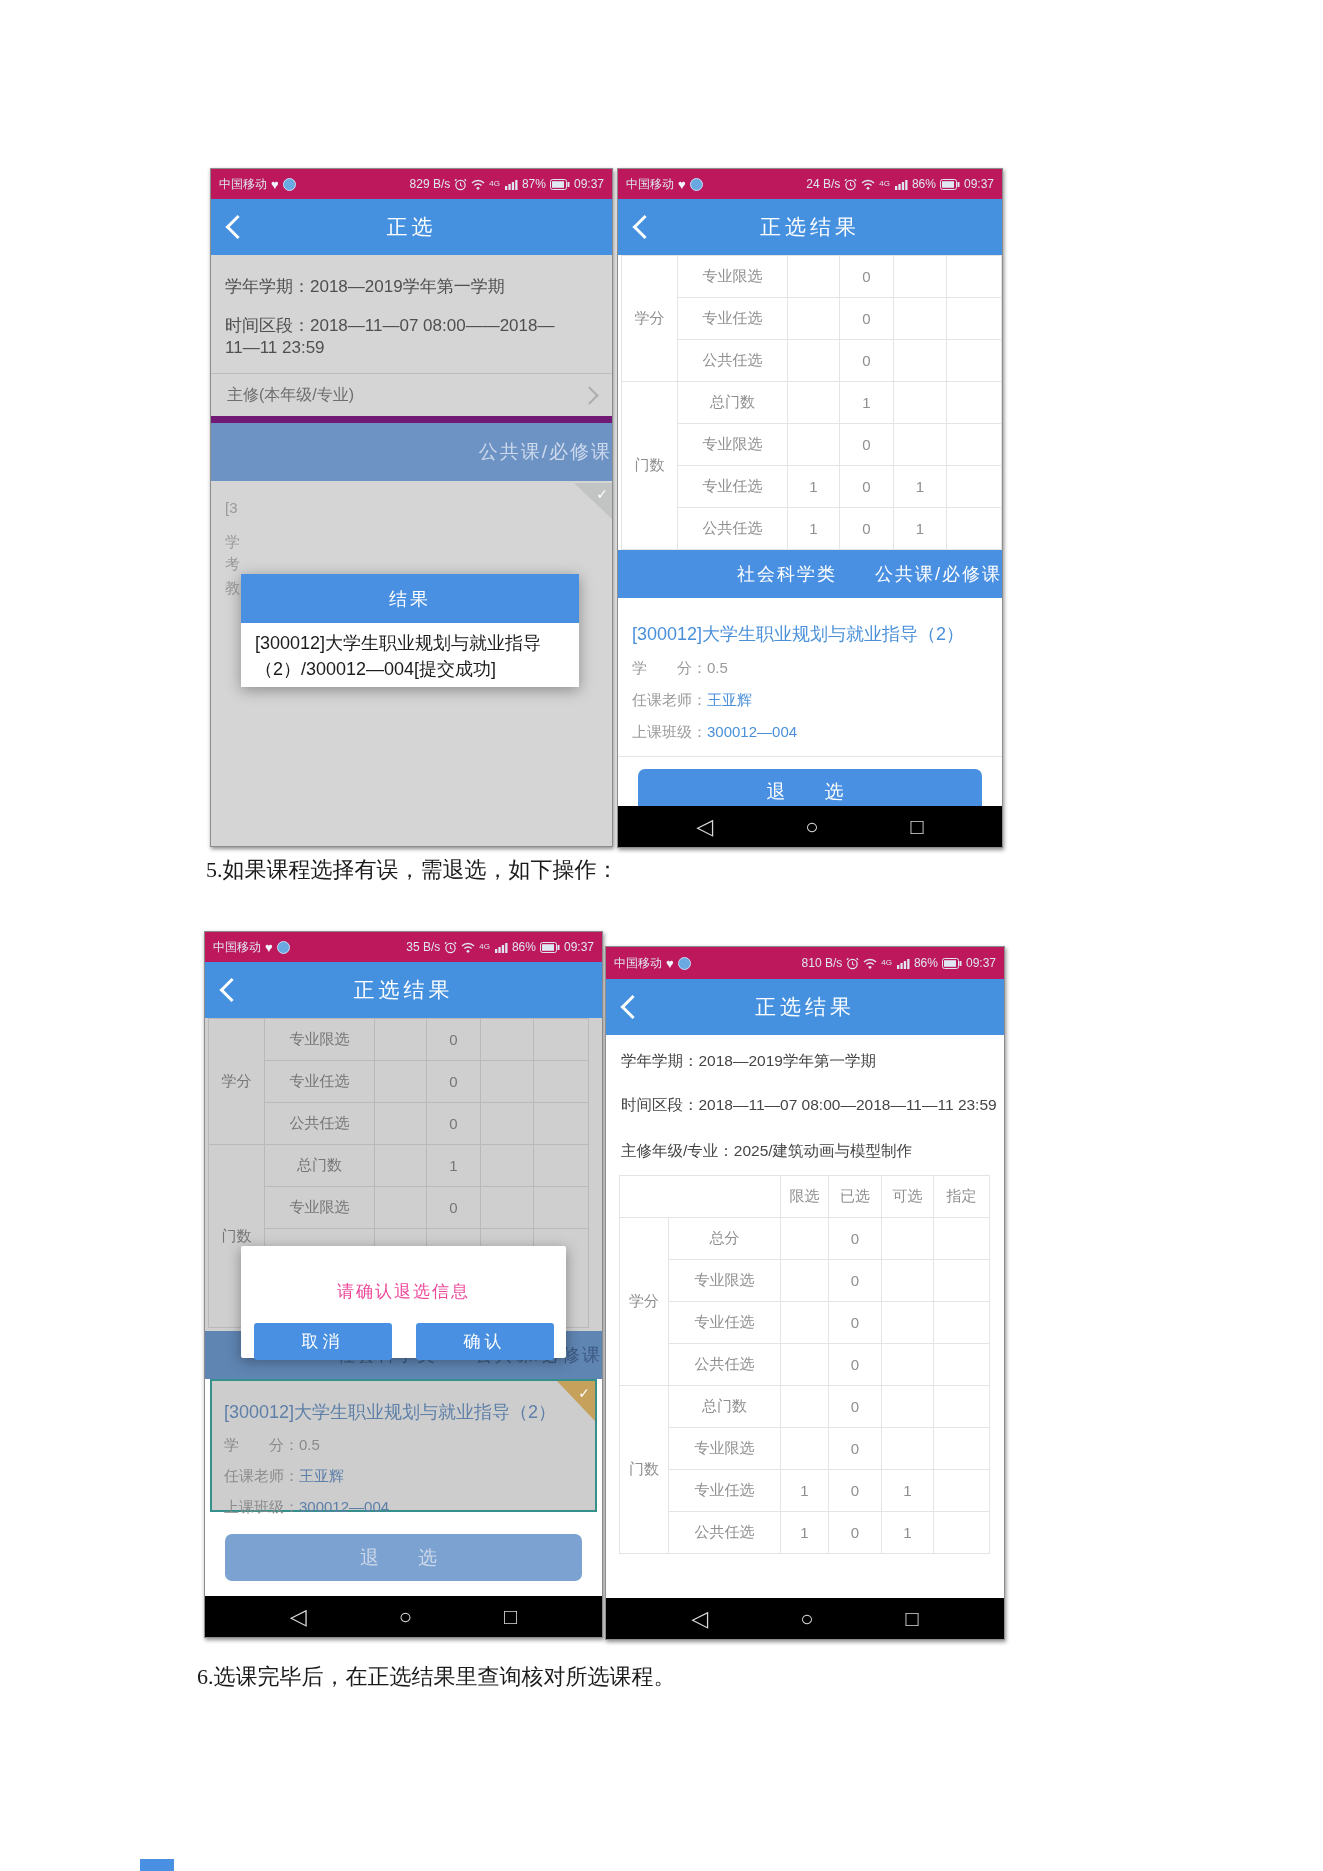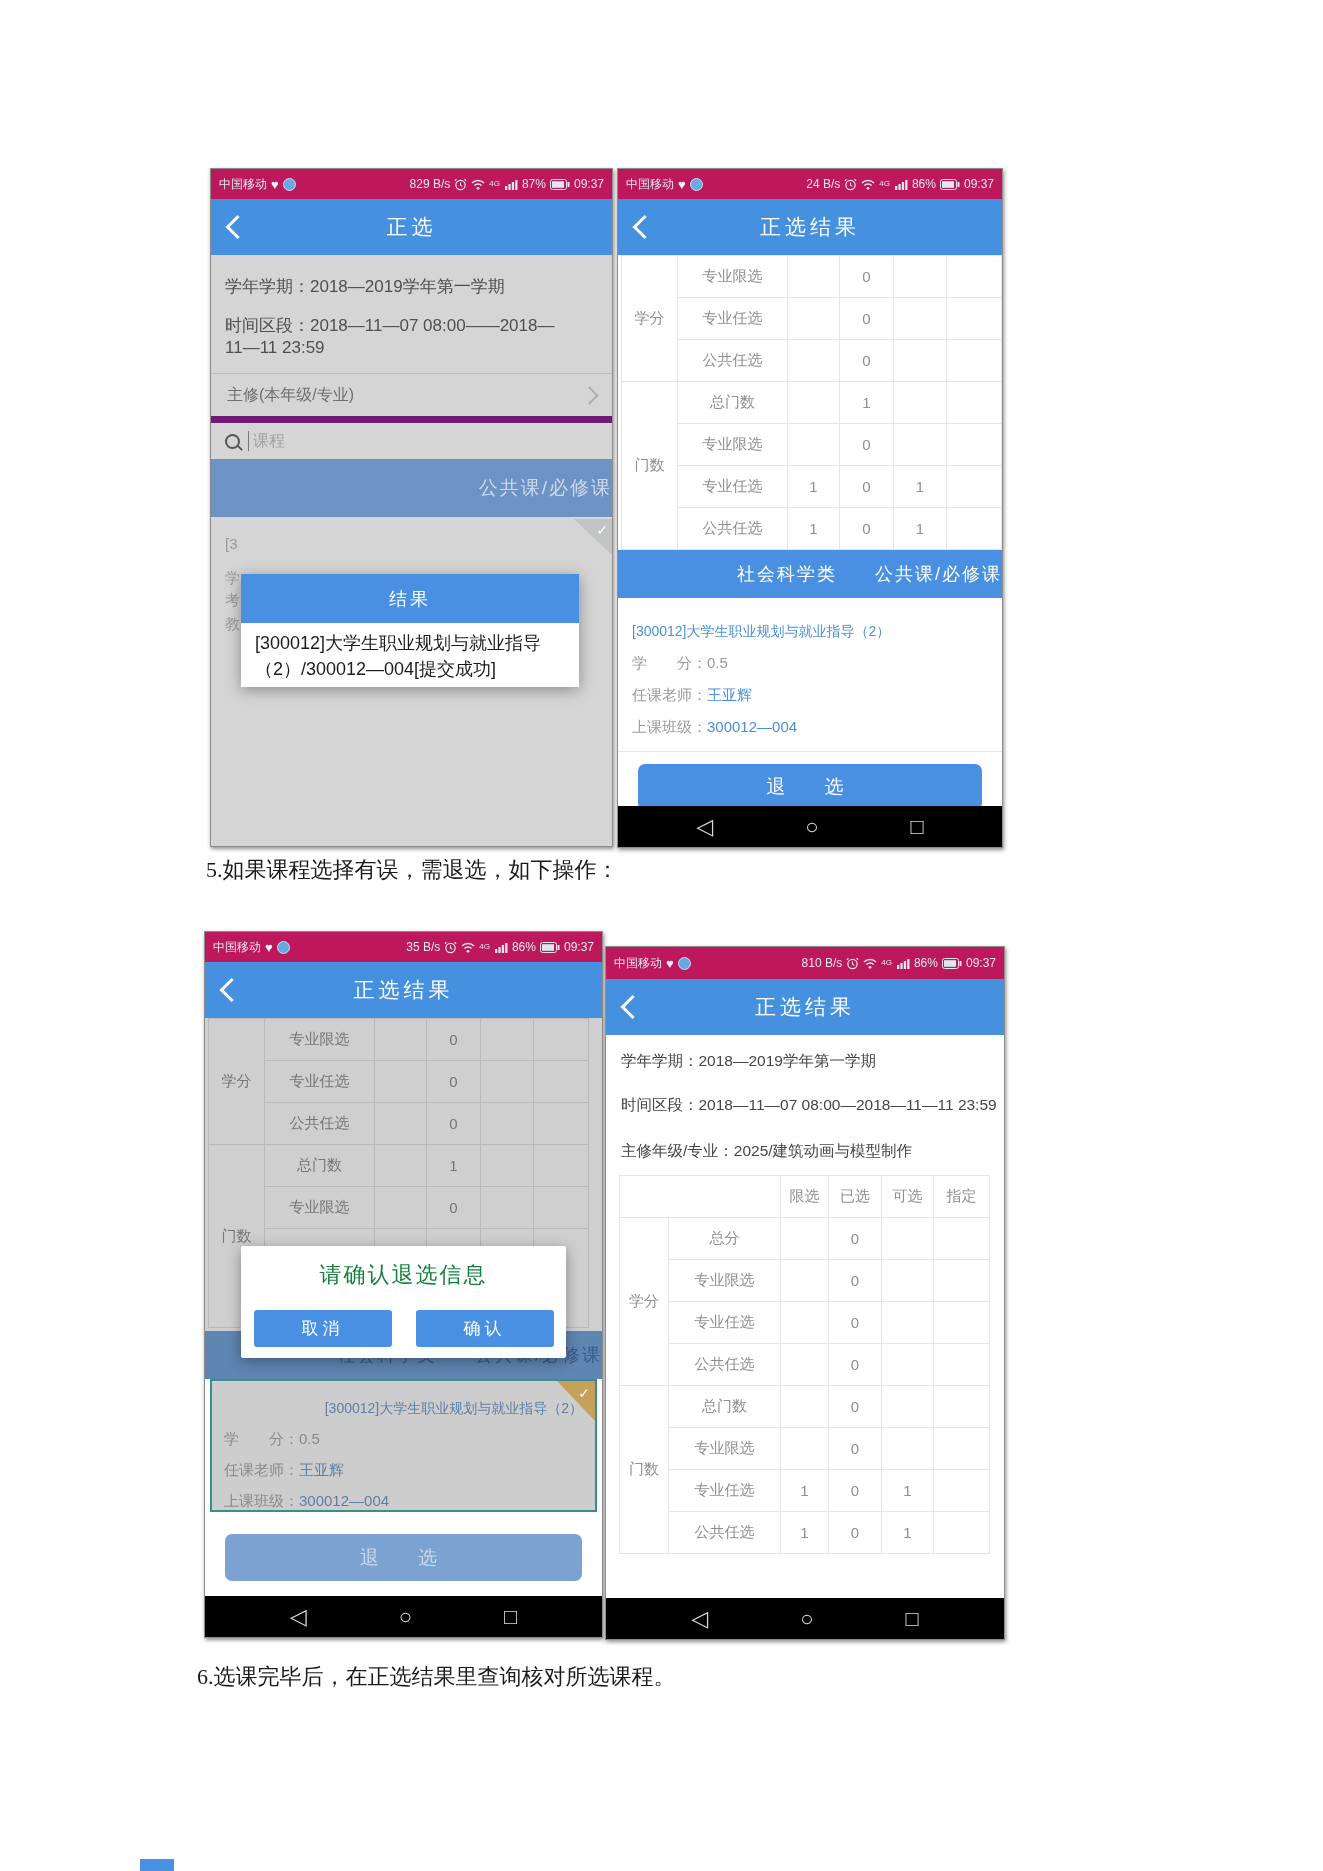--- a/index.html
+++ b/index.html
@@ -38,21 +38,21 @@
   table.rtable{border-collapse:collapse;table-layout:fixed;font-size:15px;color:#8f8f8f;}
   table.rtable td,table.rtable th{border:1px solid #e4e4e4;text-align:center;font-weight:normal;
         height:41px;padding:0;overflow:hidden;}
   .dim table.rtable td{border-color:#b9b9b9;color:#767676;}
 
   
   .catbar{height:48px;display:flex;align-items:center;justify-content:flex-end;gap:38px;
           color:#fff;font-size:18px;letter-spacing:2px;}
 
   
-  .course-title{color:#4a90d9;font-size:14px;text-align:right;}
+  .course-title{color:#4a90d9;font-size:18px;}
   .crow{font-size:15px;color:#9a9a9a;margin-top:13px;}
   .crow .link{color:#4a90d9;}
 
   .bigbtn{display:flex;align-items:center;justify-content:center;border-radius:7px;
           font-size:19px;letter-spacing:10px;cursor:pointer;}
 
   
   .modal{position:absolute;background:#fff;box-shadow:0 3px 14px rgba(0,0,0,.35);z-index:30;}
 
   
@@ -92,21 +92,21 @@
   
   .dim-wrap{background:#cfcfcf;}
   .p3-cat{background:#5f85b2;color:rgba(15,35,70,.45);}
   .p3-card{position:relative;margin:0 5px;height:129px;background:#cdcdcd;
            border:2px solid #35908c;box-sizing:content-box;cursor:pointer;}
   .p3-card .course-title{color:#5d7fa8;padding:19px 12px 0 12px;display:block;}
   .p3-card .crow{margin:12px 0 0 12px;color:#8a8a8a;}
   .p3-card .crow .link{color:#5d7fa8;}
   .p3-btn{margin:22px 20px 0 20px;height:47px;background:#7ba2d0;color:#cfd9ea;}
   .m3{left:36px;top:314px;width:325px;height:112px;border-radius:2px;}
-  .m3-msg{text-align:center;padding-top:14px;font-size:22px;color:#15803d;letter-spacing:2px;}
+  .m3-msg{text-align:center;padding-top:34px;font-size:17px;color:#ec4899;letter-spacing:2px;}
   .m3-btns{display:flex;justify-content:center;gap:24px;margin-top:20px;}
   .m3-btns .mbtn{width:138px;height:37px;background:#4a90e2;color:#fff;border-radius:3px;
                  display:flex;align-items:center;justify-content:center;font-size:17px;
                  letter-spacing:4px;cursor:pointer;}
 
   
   .p4-line{font-size:15.5px;color:#454545;margin:0 0 0 15px;}
   .p4-table{margin-left:13px;width:370px;}
 
   .nextpage{position:absolute;left:140px;top:1859px;width:34px;height:12px;background:#4a90e2;}
@@ -154,24 +154,20 @@
     <div class="ab">
       <span class="back"></span>
       <span class="ab-title">正选</span>
     </div>
     <div class="p1-body">
       <p class="p1-line" style="padding-top:20px;margin-bottom:0;">学年学期：2018—2019学年第一学期</p>
       <p class="p1-line" style="margin-top:17px;margin-bottom:0;line-height:22px;padding-right:28px;">时间区段：2018—11—07 08:00——2018—11—11 23:59</p>
       <div class="p1-major" style="margin-top:14px;">
         <span>主修(本年级/专业)</span>
         <span class="chev-r"></span>
-      </div>
-      <div class="p1-search">
-        <span class="mag"></span>
-        <input type="text" placeholder="课程" style="">
       </div>
       <div class="catbar p1-cat">
         <span>公共课/必修课</span>
       </div>
       <div class="p1-card">
         <span class="frag" style="top:18px;">[3</span>
         <span class="frag" style="top:52px;">学</span>
         <span class="frag" style="top:74px;">考</span>
         <span class="frag" style="top:98px;">教</span>
         <span class="p1-teacher">师：[004]王亚辉</span>

